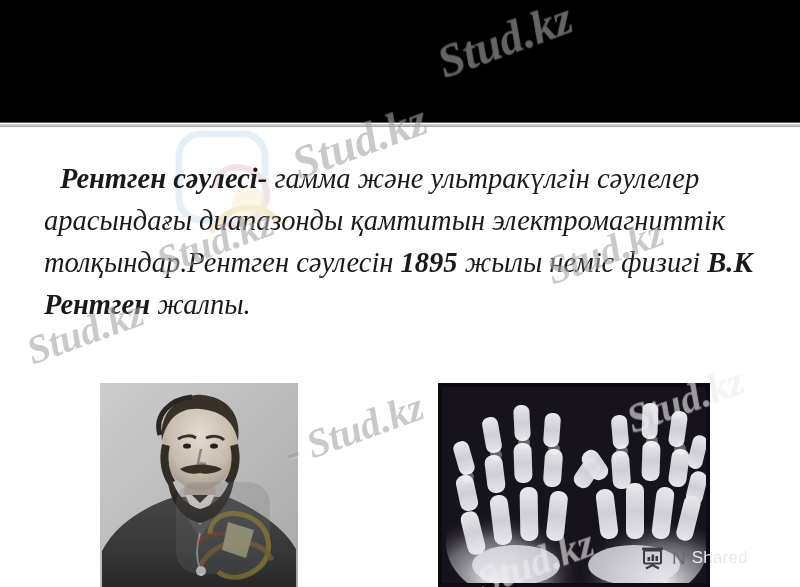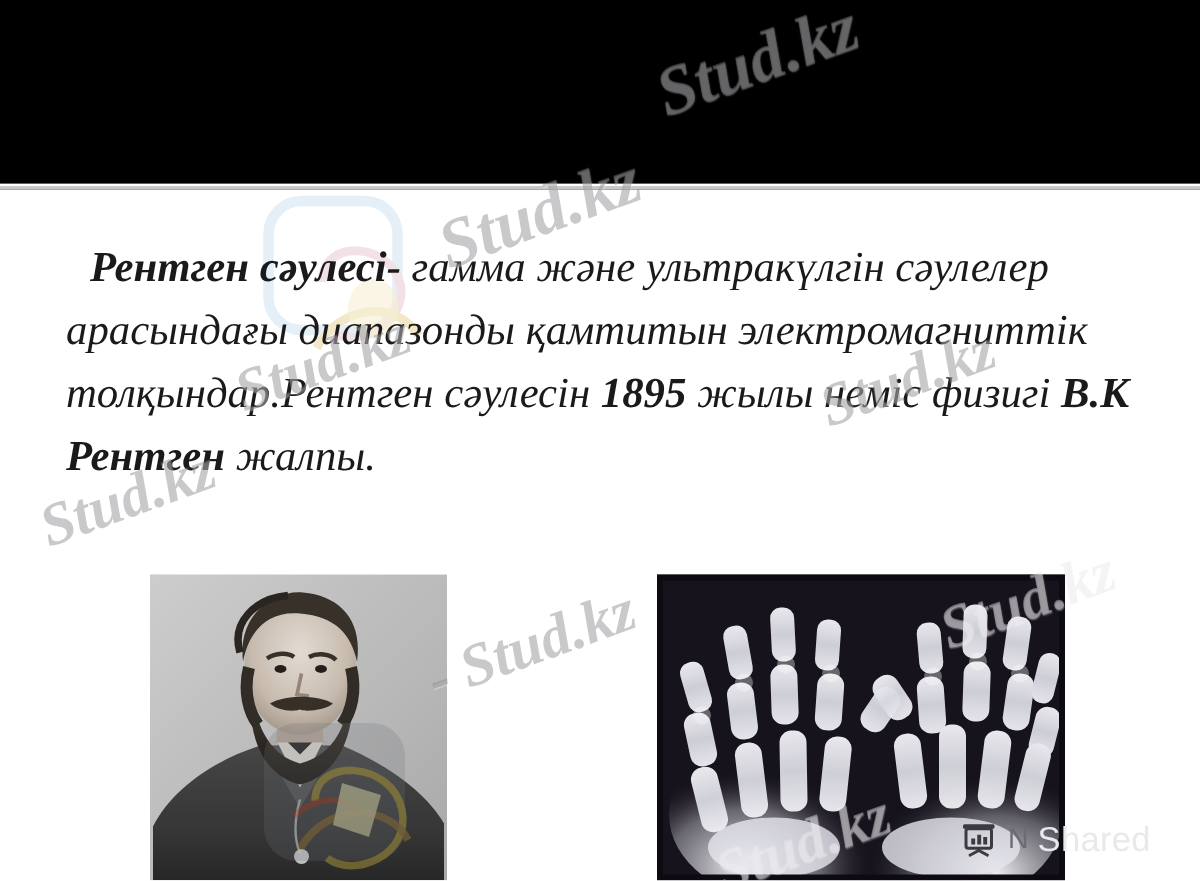--- a/index.html
+++ b/index.html
@@ -139,21 +139,21 @@
     left: 640px;
     top: 546px;
     z-index: 8;
     display: flex;
     align-items: center;
     gap: 6px;
     pointer-events: none;
   }
   .ns-badge .ns-text {
     font-family: "Liberation Sans", "DejaVu Sans", sans-serif;
-    font-size: 23px;
+    font-size: 17px;
     color: #e9e9ec;
     letter-spacing: 0.2px;
   }
   .ns-badge .ns-n {
     font-family: "Liberation Sans", "DejaVu Sans", sans-serif;
     font-size: 19px;
     color: #6d6a72;
   }
 </style>
 </head>

